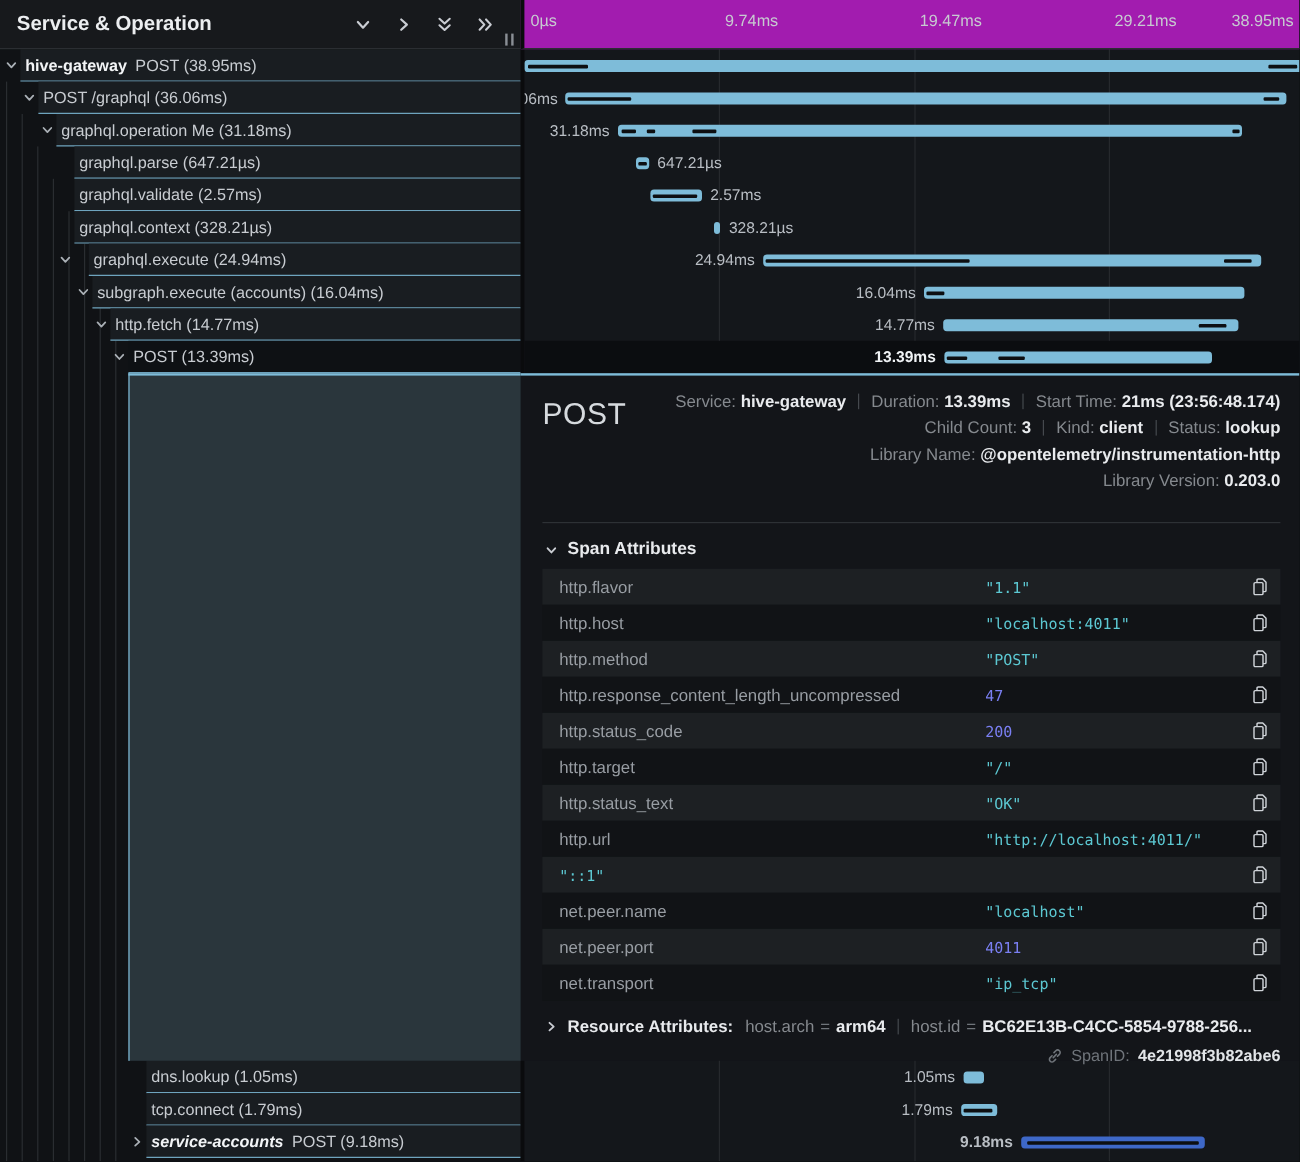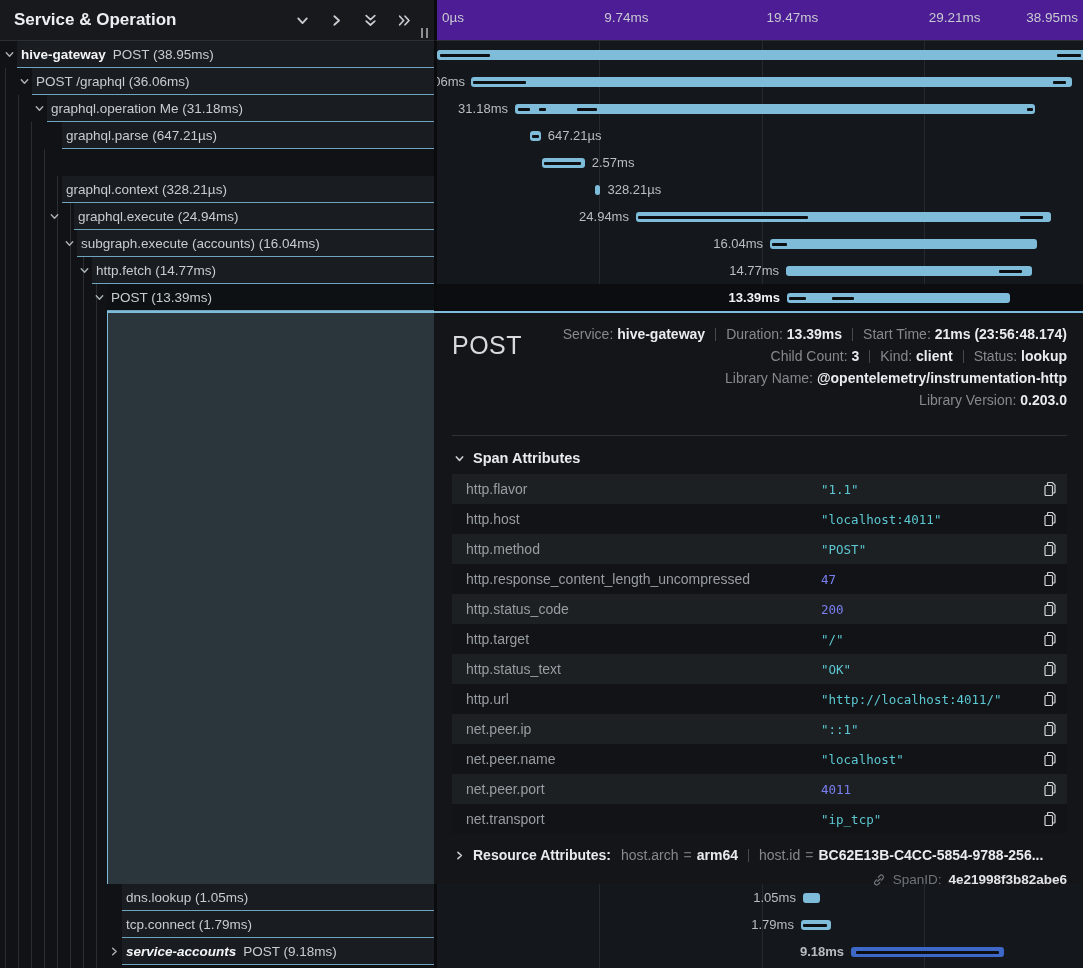--- a/index.html
+++ b/index.html
@@ -7,21 +7,21 @@
        font-family:"Liberation Sans",sans-serif;background:#14171b;color:#c8ccd1;}
   
   .left-header{position:absolute;left:0;top:0;width:434px;height:41px;background:#17191c;
     border-bottom:1px solid #2b2e32;box-sizing:border-box;display:flex;align-items:center;z-index:6;}
   .left-header .title{font-size:17px;font-weight:bold;color:#eceef0;margin-left:14px;flex:0 0 auto;}
   .hdr-icons{margin-left:auto;margin-right:22px;display:flex;gap:18px;align-items:center;}
   .hdr-icons .icon-btn{width:16px;height:16px;cursor:pointer;display:flex;align-items:center;justify-content:center;}
   .grip{position:absolute;right:6px;bottom:2px;display:flex;gap:3px;}
   .grip i{display:block;width:2px;height:10px;background:#8a8f95;}
   
-  .ruler{position:absolute;left:434px;top:0;width:649px;height:41px;background:#4c1d95;
+  .ruler{position:absolute;left:434px;top:0;width:649px;height:41px;background:#a21caf;
     border-bottom:1px solid #2b2e32;border-left:3px solid #0a0b0d;box-sizing:border-box;z-index:6;}
   .ruler .tick-label{position:absolute;top:10px;font-size:13.5px;color:#c7cad0;white-space:nowrap;}
   
   .tree{position:absolute;left:0;top:41px;width:434px;height:927px;background:#101215;overflow:hidden;}
   .guide{position:absolute;width:1px;background:#2a2d31;}
   .tree-row{position:absolute;left:0;width:434px;height:27px;cursor:pointer;}
   .tree-row .row-inner{position:absolute;top:0;bottom:0;right:0;background:#191d21;
     border-bottom:1px solid rgba(126,188,217,0.85);display:flex;align-items:center;
     font-size:13.5px;color:#c8ccd1;white-space:nowrap;overflow:hidden;box-sizing:border-box;padding-left:4px;}
   .tree-row.selected .row-inner{background:#0e1114;}
@@ -147,20 +147,23 @@
         <div class="row-inner" style="left: 47px;">graphql.operation Me (31.18ms)</div>
         <span class="tchev" style="left: 34px;">
           <svg width="11" height="11" viewBox="0 0 12 12">
             <polyline points="2.5,4 6,7.8 9.5,4" fill="none" stroke="#aab0b6" stroke-width="1.6" stroke-linecap="round" stroke-linejoin="round"></polyline>
           </svg>
         </span>
       </div>
       <div class="tree-row" style="top: 81px;">
         <div class="row-inner" style="left: 62px;">graphql.parse (647.21µs)</div>
       </div>
+      <div class="tree-row" style="top: 108px;">
+        <div class="row-inner" style="left: 62px;">graphql.validate (2.57ms)</div>
+      </div>
       <div class="tree-row" style="top: 135px;">
         <div class="row-inner" style="left: 62px;">graphql.context (328.21µs)</div>
       </div>
       <div class="tree-row" style="top: 162px;">
         <div class="row-inner" style="left: 74px;">graphql.execute (24.94ms)</div>
         <span class="tchev" style="left: 49px;">
           <svg width="11" height="11" viewBox="0 0 12 12">
             <polyline points="2.5,4 6,7.8 9.5,4" fill="none" stroke="#aab0b6" stroke-width="1.6" stroke-linecap="round" stroke-linejoin="round"></polyline>
           </svg>
         </span>
@@ -387,21 +390,20 @@
           <div class="attr-key">http.url</div>
           <div class="attr-val string">"http://localhost:4011/"</div>
           <div class="copy-btn">
             <svg width="14" height="16" viewBox="0 0 14 16">
               <path d="M4.5 4.5 V2.5 a1 1 0 0 1 1-1 h3.8 l2.7 2.7 V11 a1 1 0 0 1 -1 1 H9.5" fill="none" stroke="#cfd3d8" stroke-width="1.2" stroke-linejoin="round"></path>
               <rect x="2" y="4.5" width="7.5" height="10" rx="1" fill="none" stroke="#cfd3d8" stroke-width="1.2"></rect>
             </svg>
           </div>
         </div>
         <div class="attr-row">
-          <div class="attr-key">net.peer.ip</div>
           <div class="attr-val string">"::1"</div>
           <div class="copy-btn">
             <svg width="14" height="16" viewBox="0 0 14 16">
               <path d="M4.5 4.5 V2.5 a1 1 0 0 1 1-1 h3.8 l2.7 2.7 V11 a1 1 0 0 1 -1 1 H9.5" fill="none" stroke="#cfd3d8" stroke-width="1.2" stroke-linejoin="round"></path>
               <rect x="2" y="4.5" width="7.5" height="10" rx="1" fill="none" stroke="#cfd3d8" stroke-width="1.2"></rect>
             </svg>
           </div>
         </div>
         <div class="attr-row">
           <div class="attr-key">net.peer.name</div>

